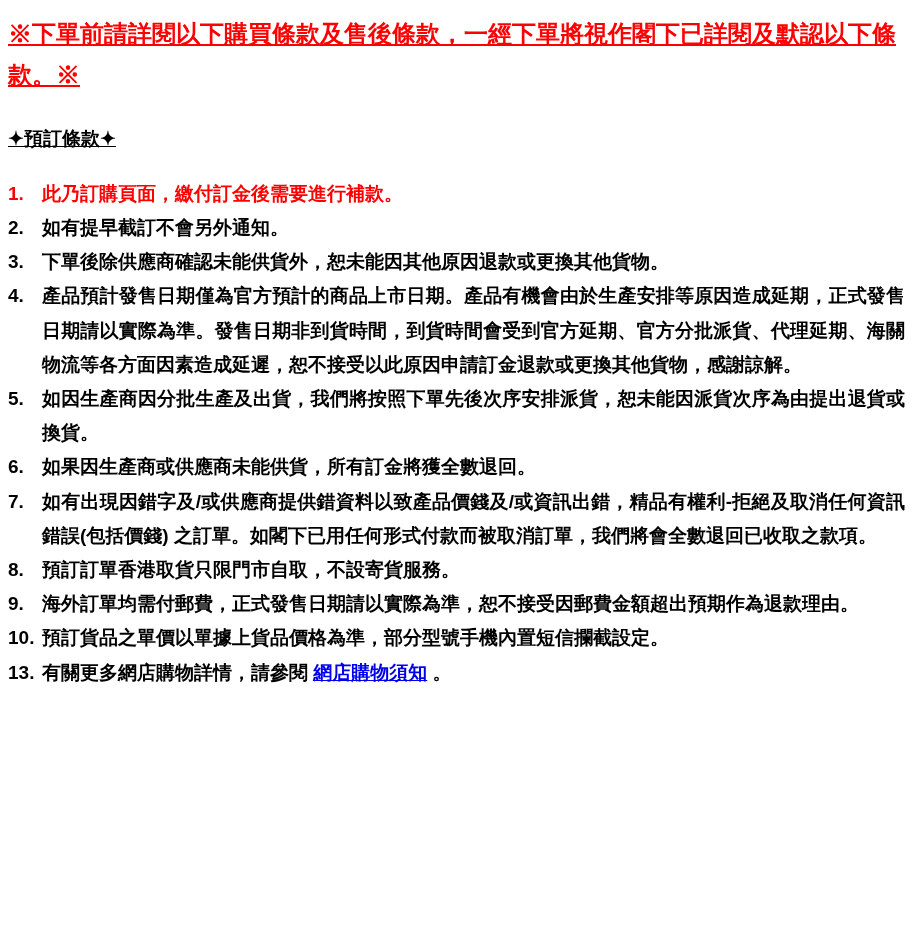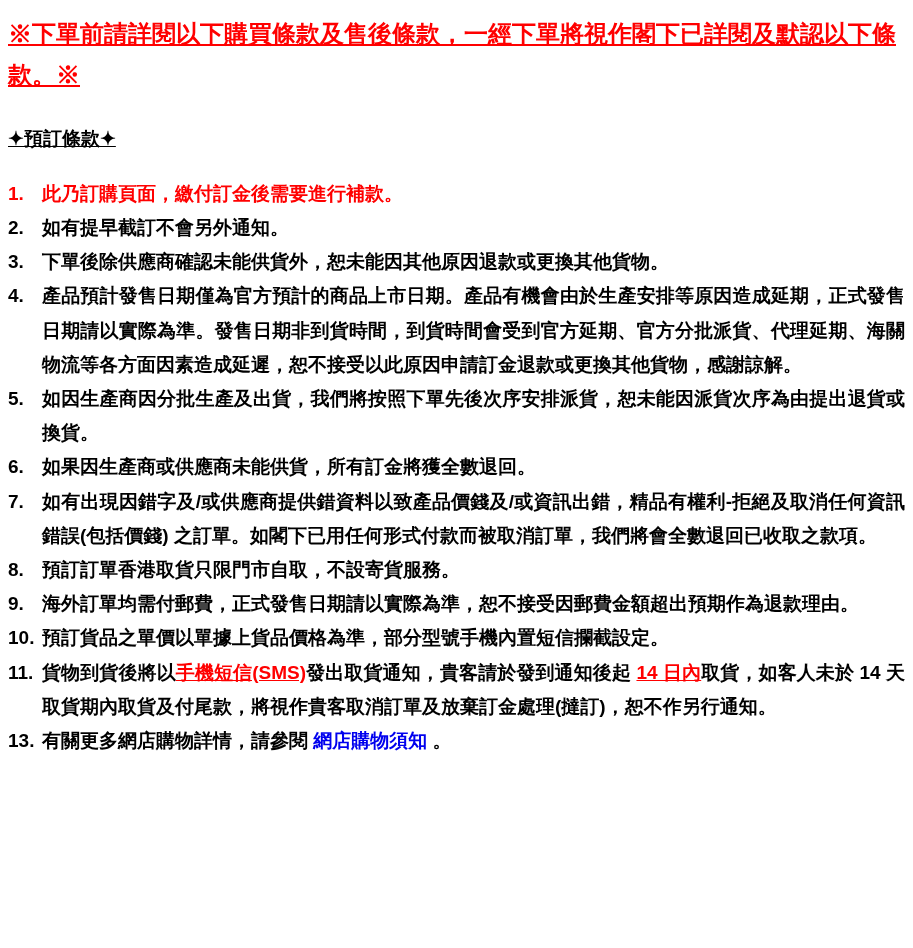--- a/index.html
+++ b/index.html
@@ -53,20 +53,21 @@
   .term-item.red .term-text {
     color: #ff0000;
   }
   .seg { }
   .emph-red {
     color: #ff0000;
     text-decoration: underline;
   }
   .link-blue {
     color: #0000ee;
+    text-decoration: underline;
     cursor: pointer;
   }
 </style>
 </head>
 <body>
 
 <div class="doc">
   <h1 class="title">※下單前請詳閱以下購買條款及售後條款，一經下單將視作閣下已詳閱及默認以下條款。※</h1>
 
   <h2 class="section-header">✦預訂條款✦</h2>
@@ -106,21 +107,17 @@
       </div>
       <div class="term-item">
         <span class="term-num">9.</span>
         <span class="term-text"><span class="seg">海外訂單均需付郵費，正式發售日期請以實際為準，恕不接受因郵費金額超出預期作為退款理由。</span></span>
       </div>
       <div class="term-item">
         <span class="term-num">10.</span>
         <span class="term-text"><span class="seg">預訂貨品之單價以單據上貨品價格為準，部分型號手機內置短信攔截設定。</span></span>
       </div>
       <div class="term-item">
-        <span class="term-num">11.</span>
-        <span class="term-text"><span class="seg">貨物到貨後將以</span><span class="seg emph-red">手機短信(SMS)</span><span class="seg">發出取貨通知，貴客請於發到通知後起 </span><span class="seg emph-red">14 日內</span><span class="seg">取貨，如客人未於 14 天取貨期內取貨及付尾款，將視作貴客取消訂單及放棄訂金處理(撻訂)，恕不作另行通知。</span></span>
-      </div>
-      <div class="term-item">
         <span class="term-num">13.</span>
         <span class="term-text"><span class="seg">有關更多網店購物詳情，請參閱 </span><a class="seg link-blue">網店購物須知</a><span class="seg"> 。</span></span>
       </div>
     </div>
 </div>
 
 </body></html>

